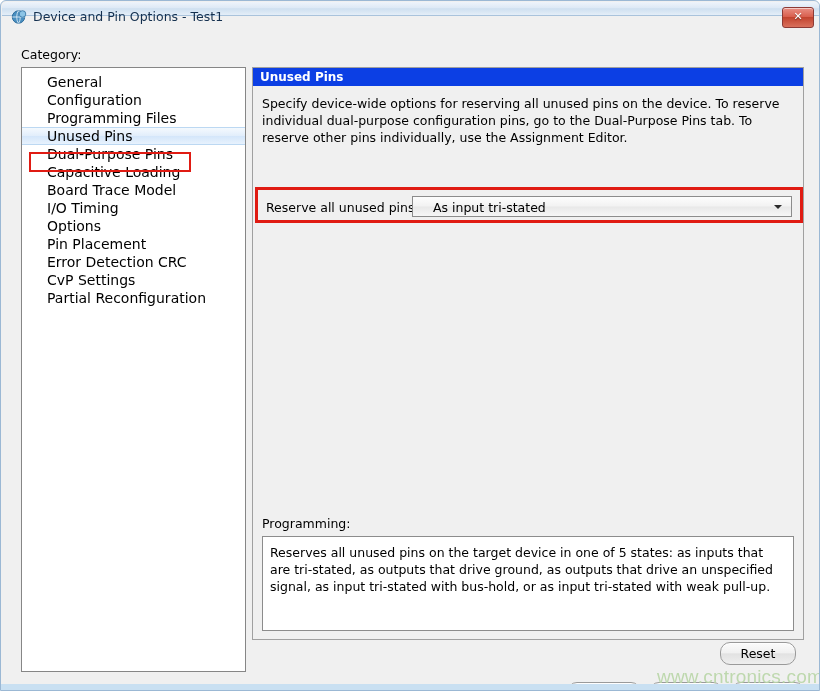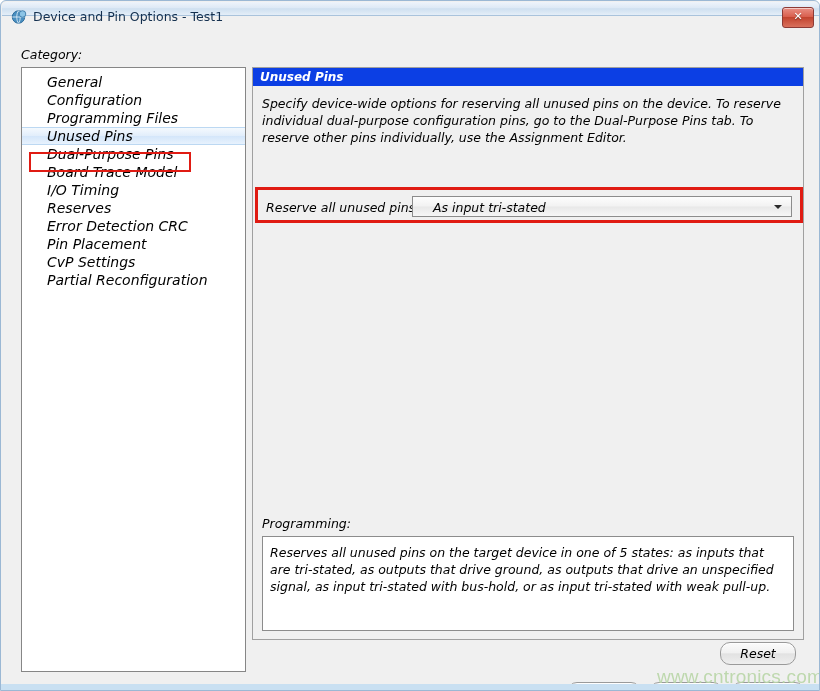--- a/index.html
+++ b/index.html
@@ -76,21 +76,20 @@
     text-shadow: 0 1px 1px rgba(0,0,0,.45);
   }
 
   
   #content {
     position: absolute;
     left: 1px; top: 31px;
     width: 818px;
     height: 659px;
     background: #f0f0f0;
-    font-style: italic;
   }
 
   #category-label {
     position: absolute;
     left: 19px; top: 15px;
     font-size: 12.5px;
     color: #000;
   }
 
   
@@ -301,25 +300,26 @@
   <div id="content">
 
     <div id="category-label">Category:</div>
 
     <div id="category-list">
       <div class="cat-item">General</div>
       <div class="cat-item">Configuration</div>
       <div class="cat-item">Programming Files</div>
       <div class="cat-item selected">Unused Pins</div>
       <div class="cat-item">Dual-Purpose Pins</div>
+      <div class="cat-item">Capacitive Loading</div>
       <div class="cat-item">Board Trace Model</div>
       <div class="cat-item">I/O Timing</div>
-      <div class="cat-item">Reserves</div>
+      <div class="cat-item">Options</div>
+      <div class="cat-item">Pin Placement</div>
       <div class="cat-item">Error Detection CRC</div>
-      <div class="cat-item">Pin Placement</div>
       <div class="cat-item">CvP Settings</div>
       <div class="cat-item">Partial Reconfiguration</div>
     </div>
     <div id="sel-highlight"></div>
 
     <div id="right-pane">
 
       <div id="pane-header">Unused Pins</div>
 
       <div id="pane-desc">Specify device-wide options for reserving all unused pins on the device. To reserve individual dual-purpose configuration pins, go to the Dual-Purpose Pins tab. To reserve other pins individually, use the Assignment Editor.</div>

